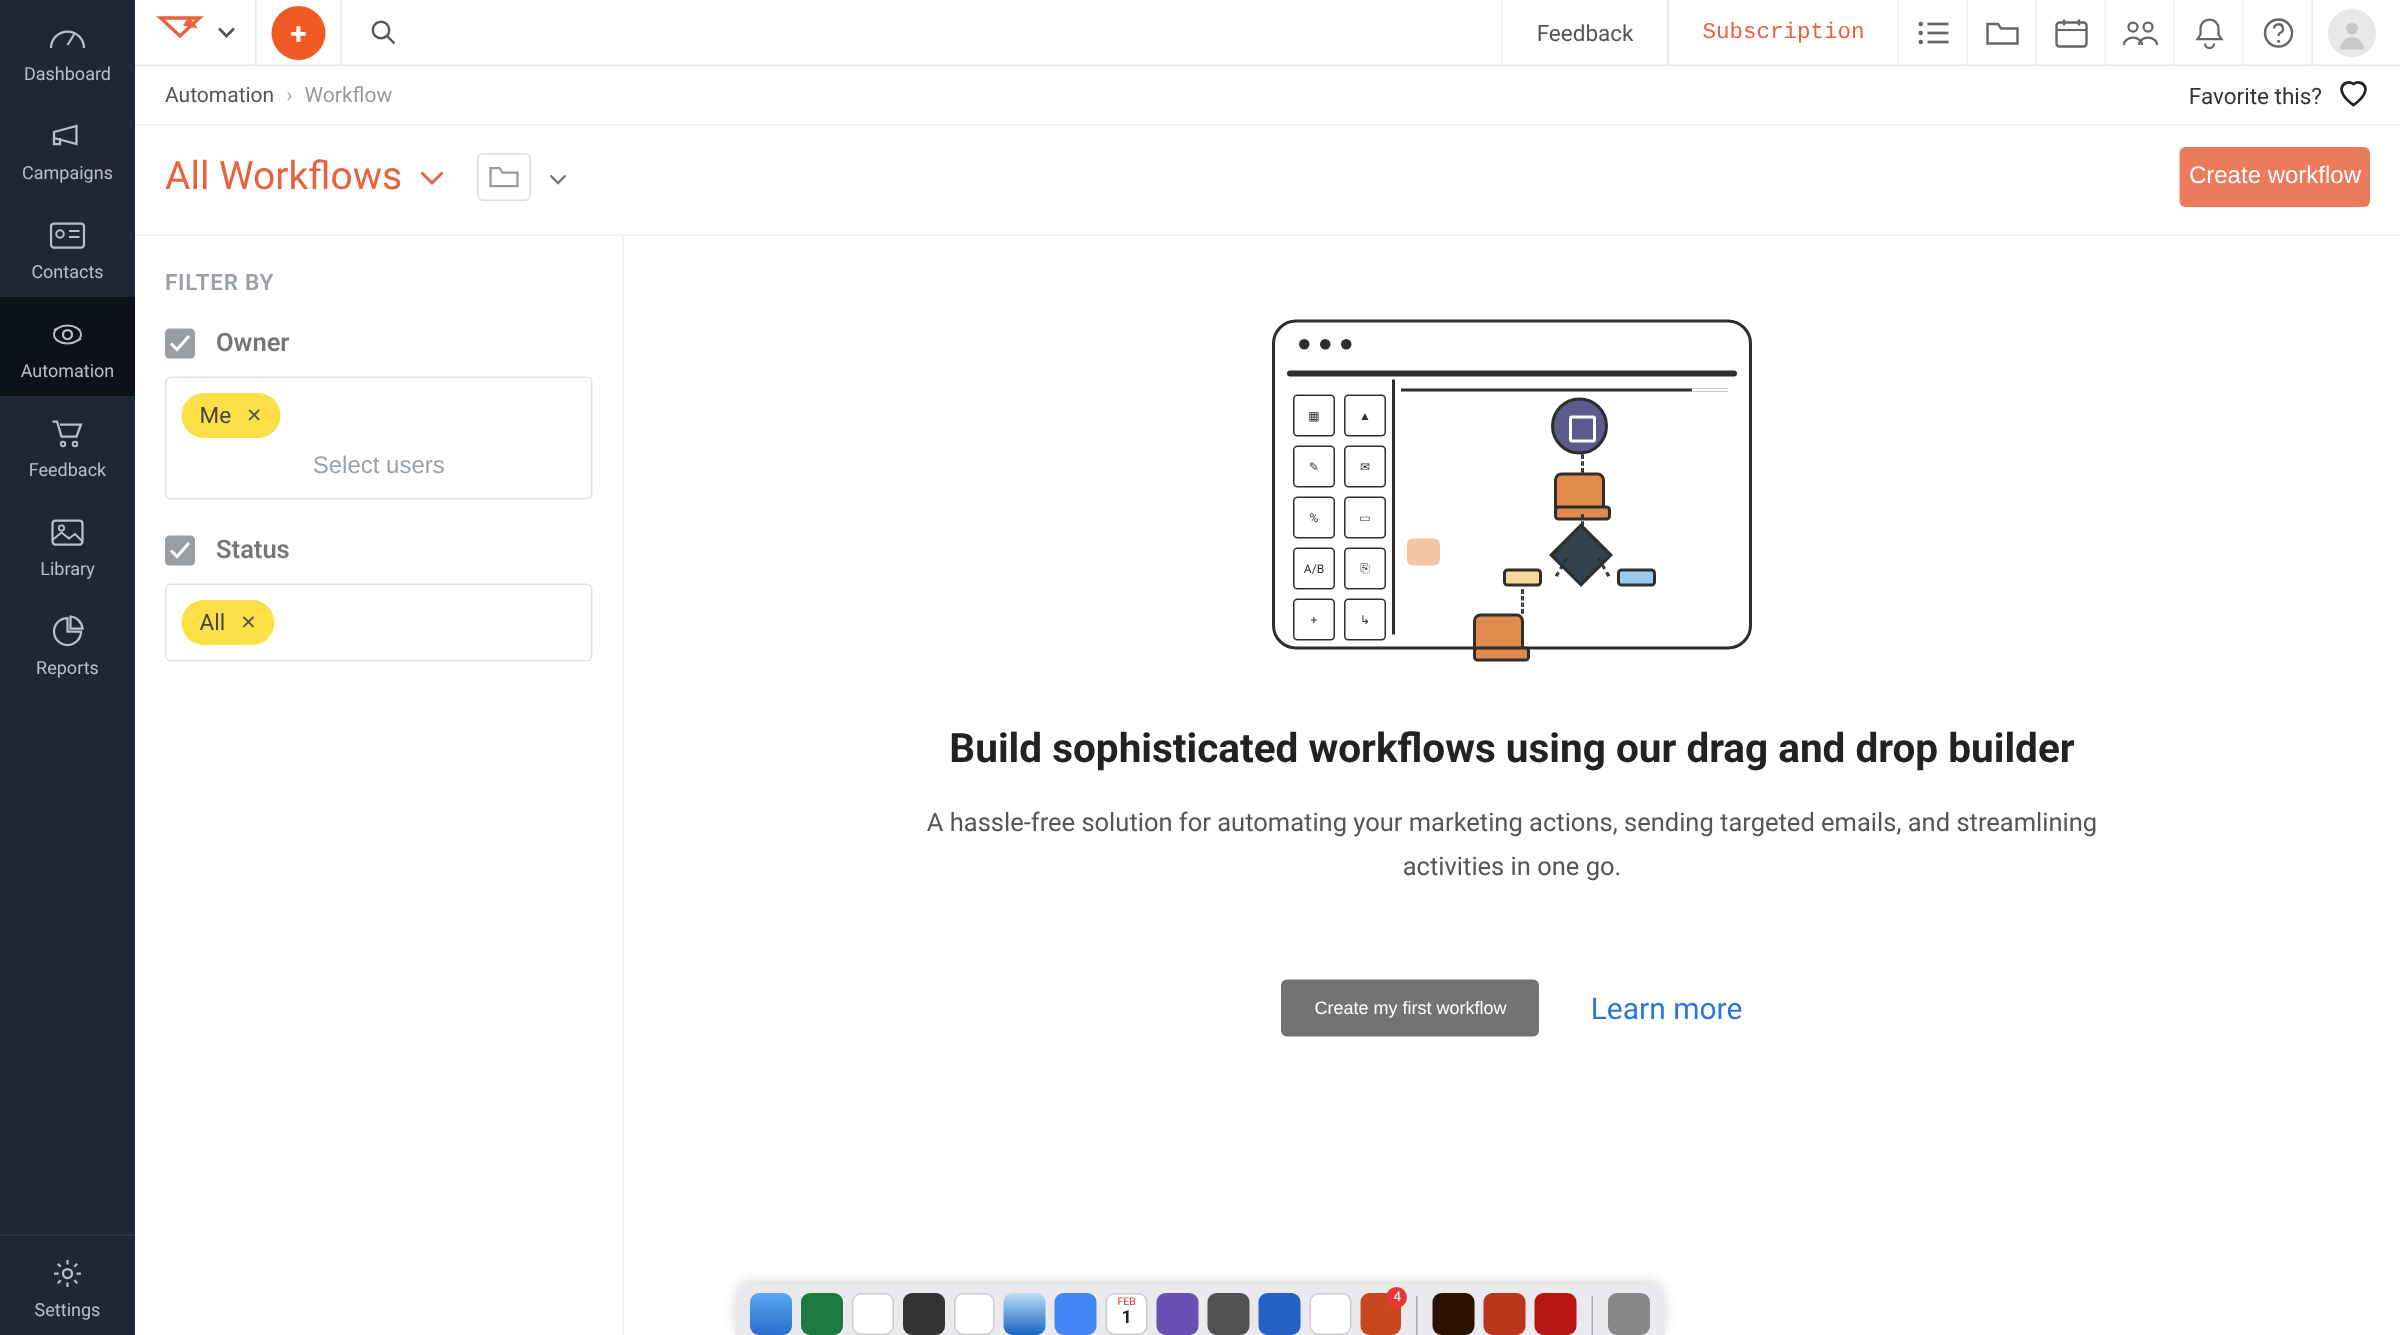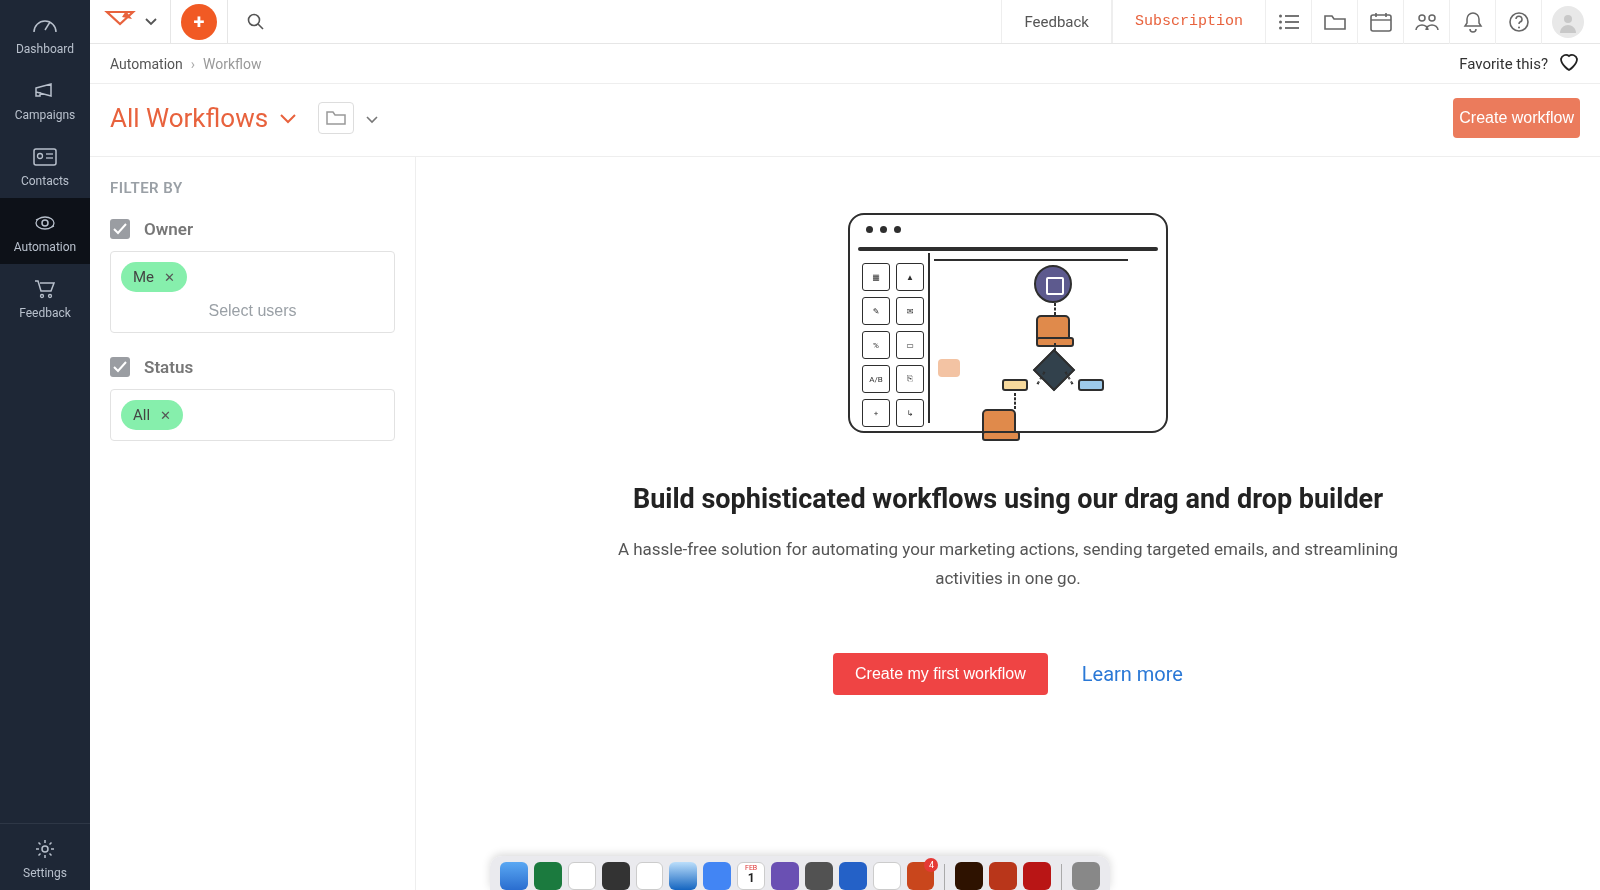--- a/index.html
+++ b/index.html
@@ -48,21 +48,21 @@
 
 .content { flex:1; display:flex; }
 .filter-panel { width: 326px; border-right:1px solid #eee; padding: 22px 20px; }
 .filter-heading { color:#9aa0a6; font-weight:600; letter-spacing:0.5px; font-size:15px; margin-bottom:22px; }
 .filter-group { margin-bottom: 24px; }
 .filter-label-row { display:flex; align-items:center; margin-bottom:12px; }
 .check { width:20px; height:20px; background:#9a9da2; border-radius:3px; display:flex; align-items:center; justify-content:center; margin-right:14px; }
 .check svg { stroke:#fff; }
 .filter-label { color:#777; font-size:17px; font-weight:600; }
 .filter-box { border:1px solid #e2e2e2; border-radius:4px; padding: 10px; }
-.chip { display:inline-flex; align-items:center; background:#86efac; border-radius: 18px; padding: 6px 12px; font-size:15px; color:#444; }
+.chip { display:inline-flex; align-items:center; background:#fde047; border-radius: 18px; padding: 6px 12px; font-size:15px; color:#444; }
 .chip-x { margin-left:10px; font-size:13px; color:#555; cursor:pointer; }
 .filter-input { border:none; outline:none; width:100%; padding:10px 4px 2px; font-size:16px; color:#555;text-align:center; }
 .filter-input::placeholder { color:#9aa0a6; }
 
 
 .empty { flex:1; display:flex; flex-direction:column; align-items:center; padding-top: 56px; }
 .illus { width: 320px; height: 220px; border:2px solid #2e2e2e; border-radius: 16px; background:#fff; position:relative; }
 .illus-top { height:28px; display:flex; align-items:center; padding-left:16px; }
 .illus-dot { width:7px; height:7px; border-radius:50%; background:#2e2e2e; margin-right:7px; }
 .illus-divh { position:absolute; left:8px; right:8px; top:32px; height:4px; background:#2e2e2e; border-radius:2px; }
@@ -85,21 +85,21 @@
 .camera { position:absolute; left:-2px; top:100px; width:22px; height:18px; background:#f3c3a3; border-radius:4px; }
 .dash { position:absolute; border:1px dashed #2e2e2e; }
 .d1 { left:114px; top:44px; width:0; height:12px; }
 .d2 { left:114px; top:84px; width:0; height:12px; }
 .d3 { left:100px; top:112px; width:0; height:14px; transform:rotate(30deg); }
 .d4 { left:128px; top:112px; width:0; height:14px; transform:rotate(-30deg); }
 .d5 { left:74px; top:134px; width:0; height:16px; }
 .empty-title { font-size:27px; font-weight:700; color:#222; margin-top:50px; text-align:center; }
 .empty-sub { font-size:17px; color:#555; margin-top:20px; text-align:center; max-width: 820px; line-height:1.7; }
 .empty-actions { margin-top:60px; display:flex; align-items:center; gap:34px; }
-.primary-btn { background:#ef4444; color:#fff; border:none; padding:12px 22px; border-radius:4px; font-size:16px; cursor:pointer; }
+.primary-btn { background:#737373; color:#fff; border:none; padding:12px 22px; border-radius:4px; font-size:12px; cursor:pointer; }
 .link-btn { color:#2a78d6; font-size:20px; text-decoration:none; cursor:pointer; }
 
 
 .dock { position:absolute; bottom:0; left:50%; transform:translateX(-50%); height:34px; width:620px; background:rgba(230,230,235,0.85); border-top-left-radius:12px; border-top-right-radius:12px; display:flex; align-items:flex-end; justify-content:center; gap:6px; padding:4px 10px 0; box-shadow: 0 -2px 8px rgba(0,0,0,0.15); }
 .dock-icon { width:28px; height:28px; border-radius:6px; }
 .di1{background:linear-gradient(#5aa8f3,#2a6dcf);} .di2{background:#1b7a3e;color:#fff;} .di3{background:#fff;border:1px solid #ccc;} .di4{background:#333;} .di5{background:#fff;border:1px solid #ccc;} .di6{background:linear-gradient(#bbdefb,#1565c0);} .di7{background:#4285f4;}
 .di9{background:#6a50b3;} .di10{background:#525252;} .di11{background:#2461c7;} .di12{background:#fff;border:1px solid #ccc;} .di13{background:#c9461c;} .di14{background:#2e1200;color:#ff9a00;} .di15{background:#b9361a;} .di16{background:#b91515;} .di17{background:#888;}
 .di-cal { background:#fff; border:1px solid #ccc; display:flex; flex-direction:column; align-items:center; font-size:7px; color:#d33; line-height:1; padding-top:2px;}
 .di-badge { position:relative; }
 .di-badge::after { content:"4"; position:absolute; top:-4px; right:-4px; width:14px; height:14px; background:#e53935; color:#fff; border-radius:50%; font-size:9px; display:flex; align-items:center; justify-content:center; }
@@ -150,20 +150,39 @@
     </div>
     <div class="sidebar-item">
       <span class="icon">
           <svg width="24" height="20" viewBox="0 0 24 20">
             <path d="M2 2h3l3 10h10l3-8H7" stroke-width="1.5"></path>
             <circle cx="9" cy="17" r="1.5" stroke-width="1.3"></circle>
             <circle cx="17" cy="17" r="1.5" stroke-width="1.3"></circle>
           </svg>
         </span>
       <span>Feedback</span>
+    </div>
+    <div class="sidebar-item">
+      <span class="icon">
+          <svg width="22" height="18" viewBox="0 0 22 18">
+            <rect x="1" y="1" width="20" height="16" rx="2" stroke-width="1.5"></rect>
+            <circle cx="7" cy="6" r="1.8" stroke-width="1.2"></circle>
+            <path d="M1 14l6-5 5 4 4-3 5 5" stroke-width="1.3"></path>
+          </svg>
+        </span>
+      <span>Library</span>
+    </div>
+    <div class="sidebar-item">
+      <span class="icon">
+          <svg width="22" height="22" viewBox="0 0 22 22">
+            <path d="M11 2 A9 9 0 1 0 20 11 L11 11 Z" stroke-width="1.5"></path>
+            <path d="M13 1 A9 9 0 0 1 21 9 L13 9 Z" stroke-width="1.5"></path>
+          </svg>
+        </span>
+      <span>Reports</span>
     </div>
     <div class="sidebar-spacer"></div>
     <div class="sidebar-item sidebar-settings">
       <span class="icon">
           <svg width="22" height="22" viewBox="0 0 22 22">
             <circle cx="11" cy="11" r="3" stroke-width="1.5"></circle>
             <path d="M11 2v3M11 17v3M2 11h3M17 11h3M4.5 4.5l2 2M15.5 15.5l2 2M17.5 4.5l-2 2M6.5 15.5l-2 2" stroke-width="1.5"></path>
           </svg>
         </span>
       <span>Settings</span>

